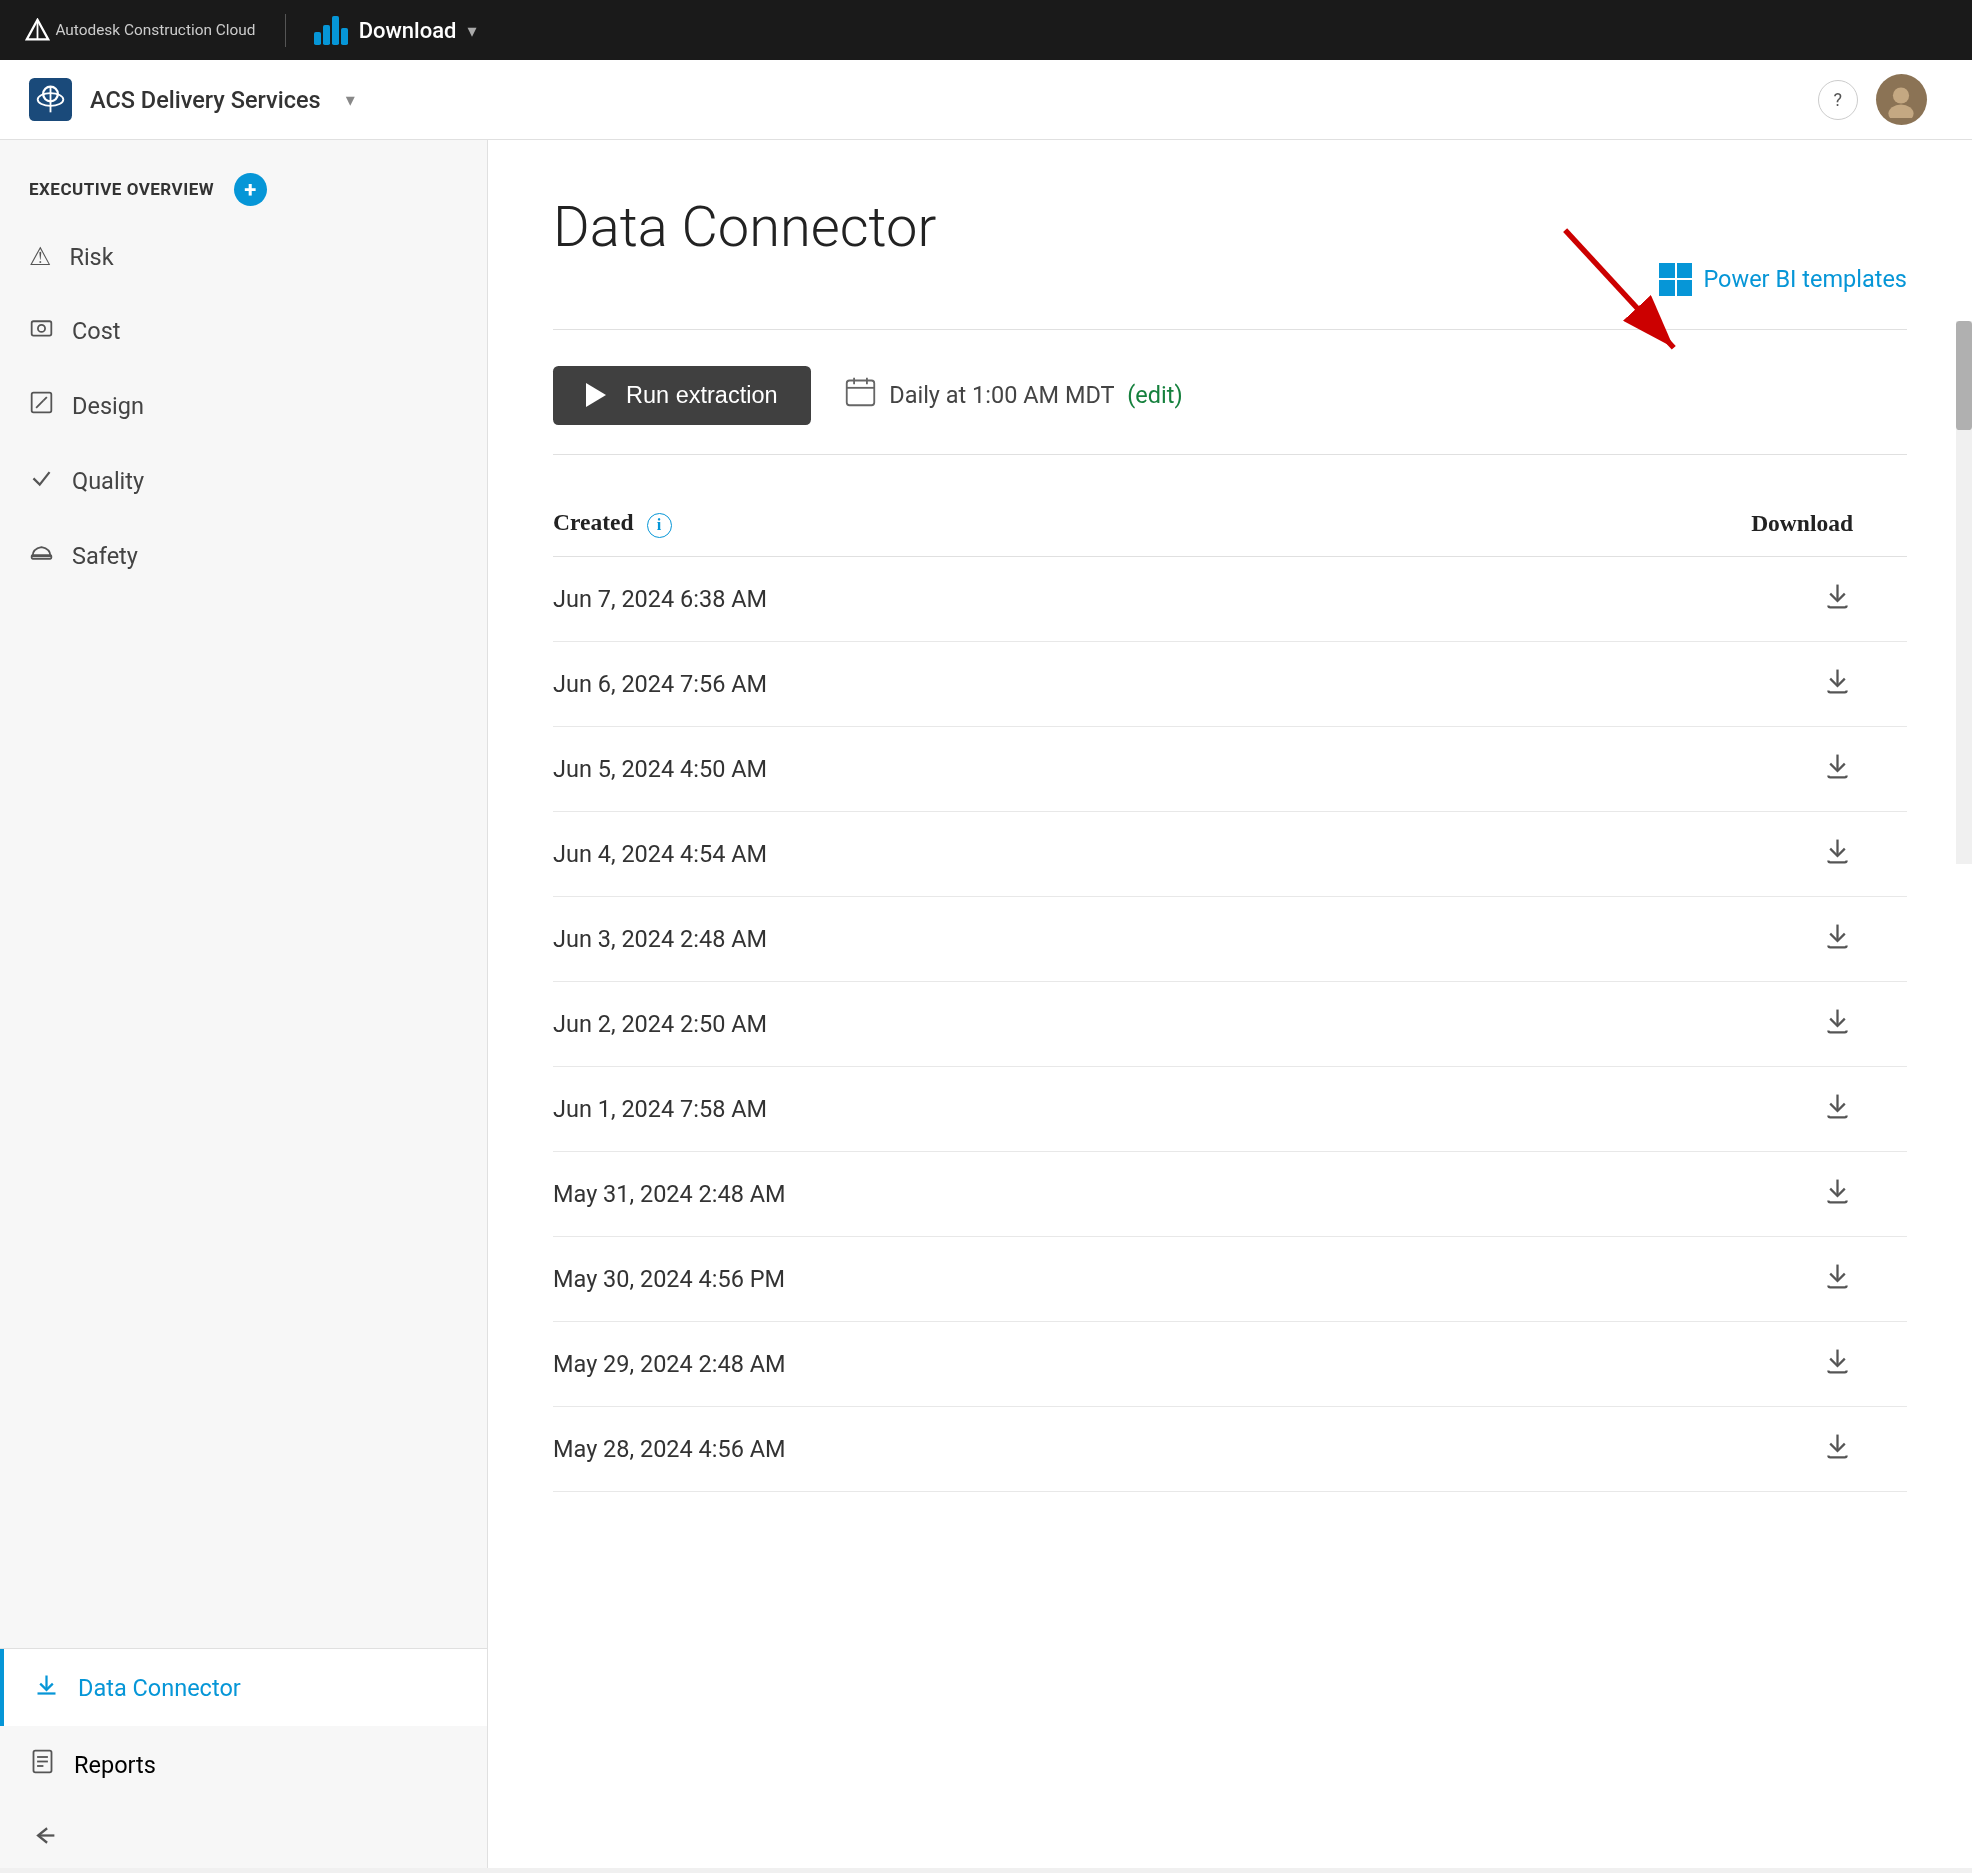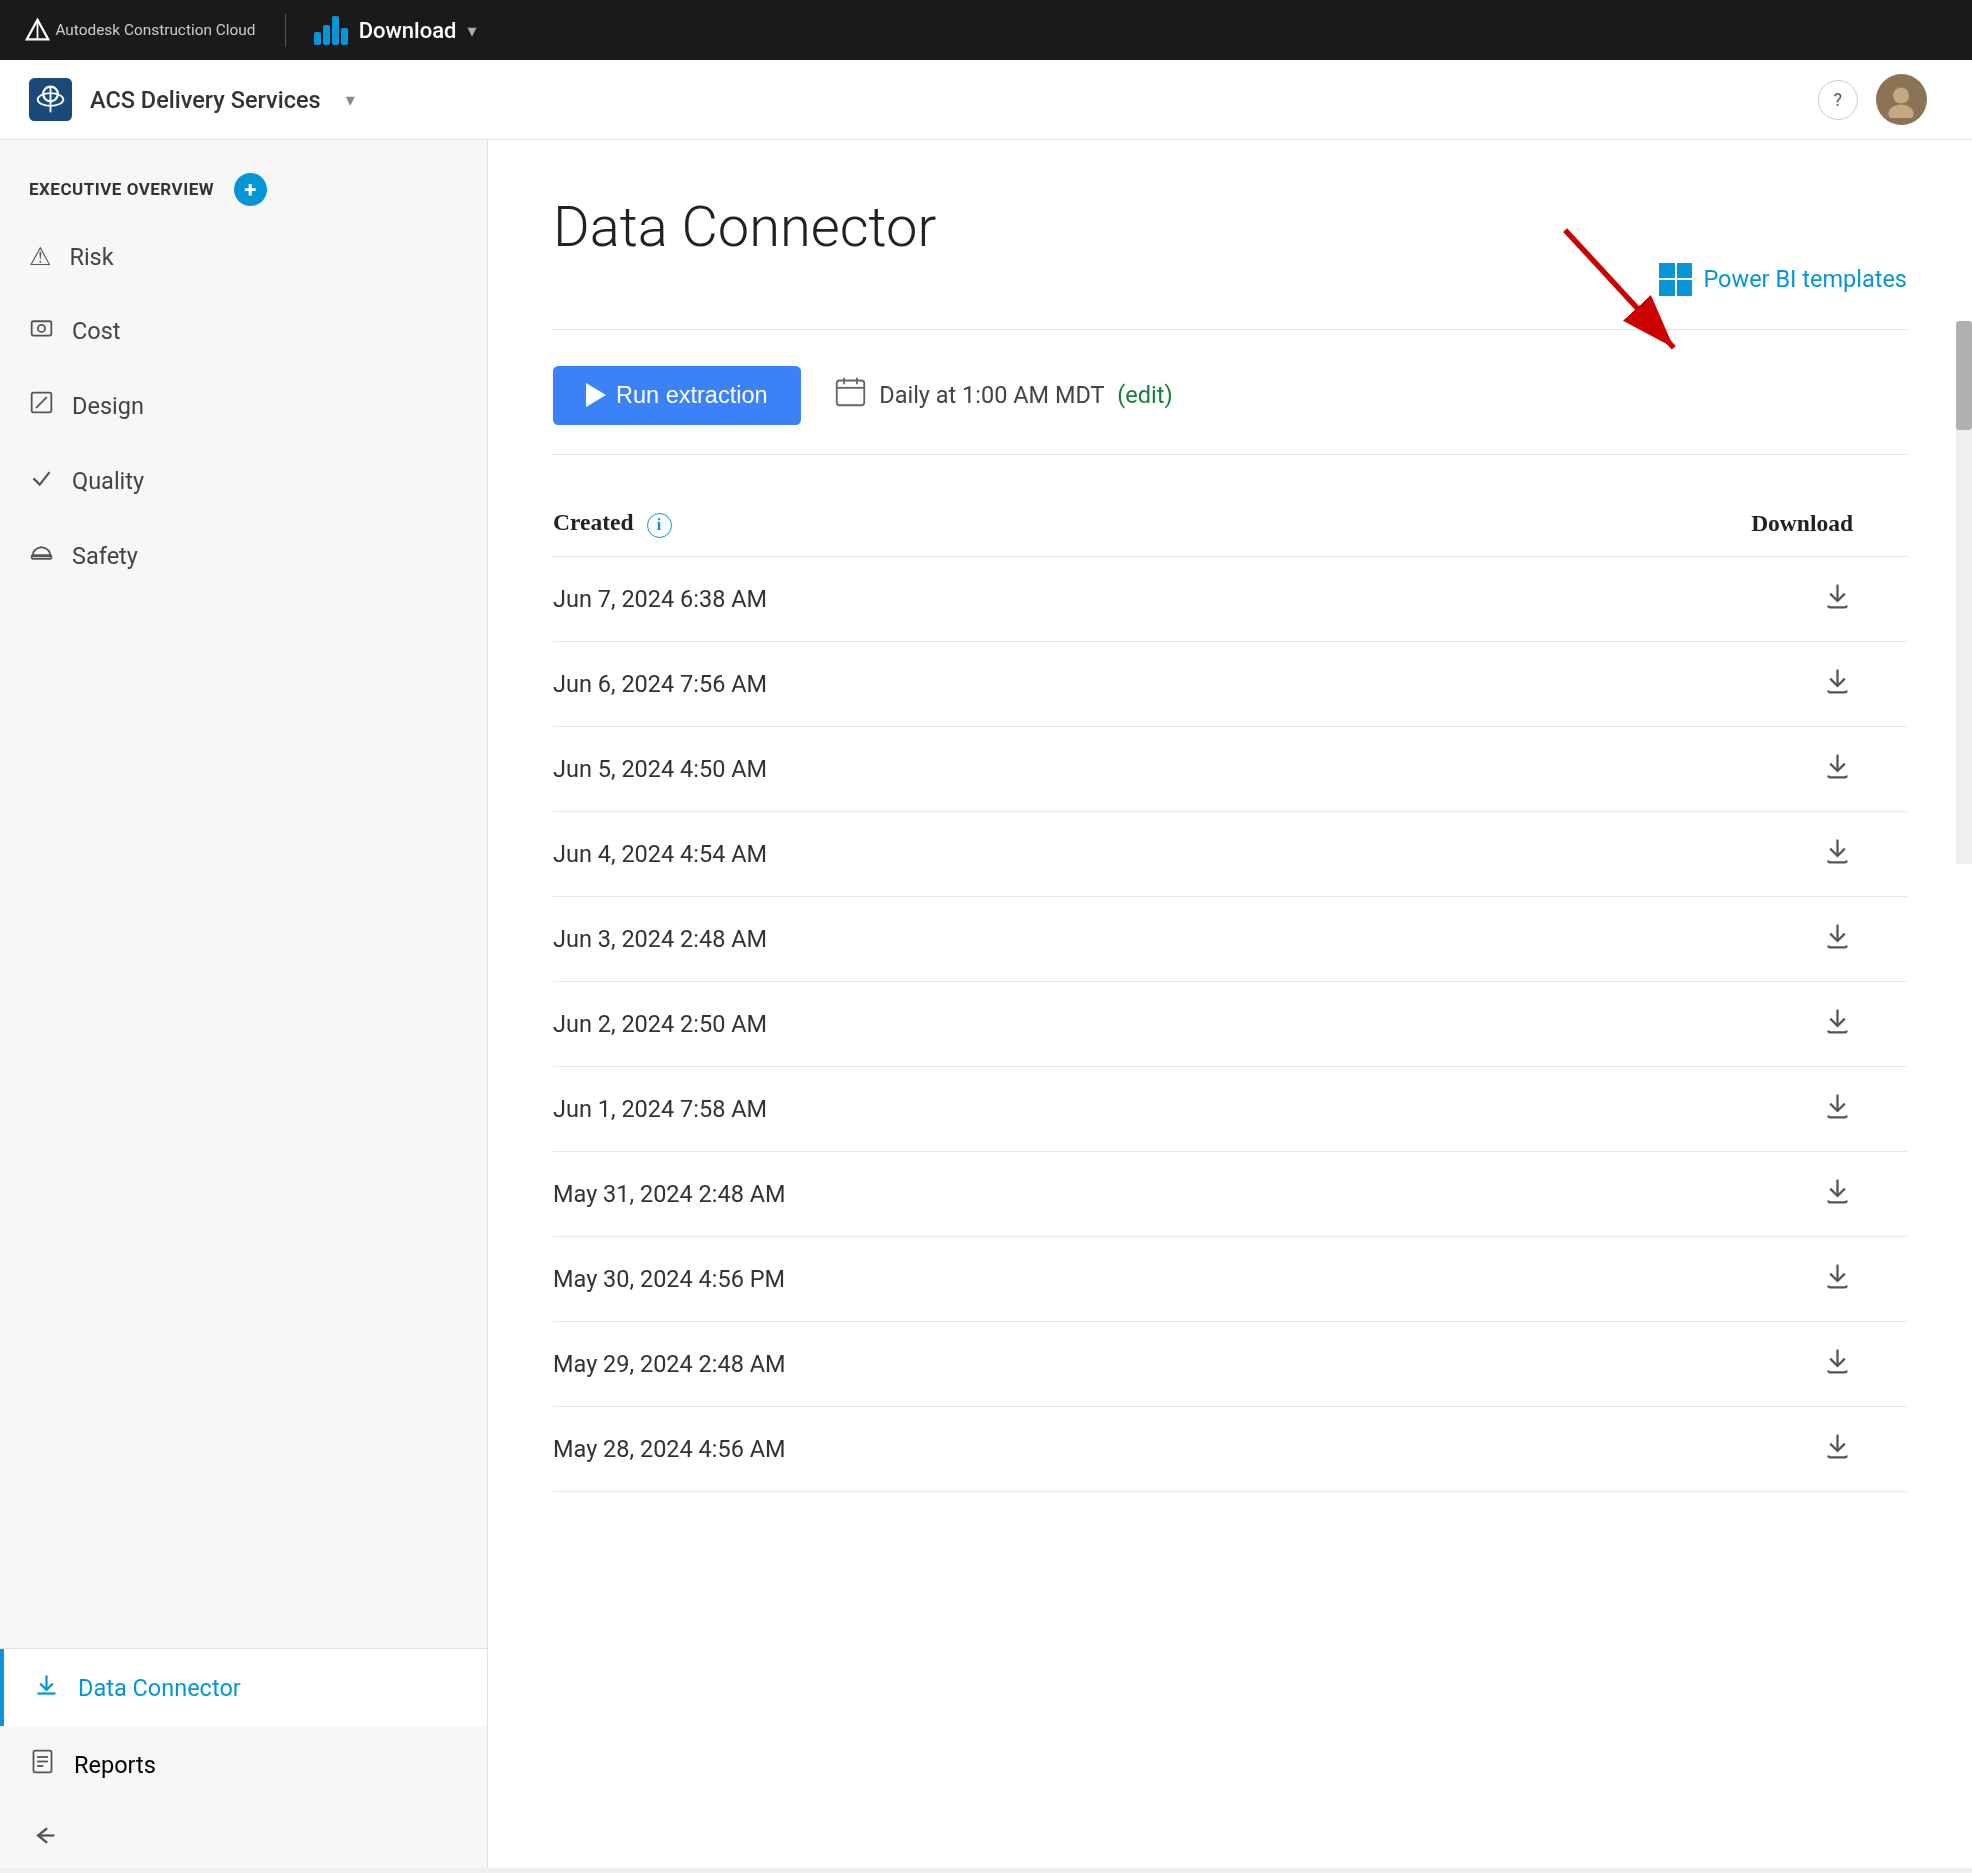--- a/index.html
+++ b/index.html
@@ -213,22 +213,22 @@
       display: flex;
       align-items: center;
       gap: 33px;
       margin-bottom: 36px;
       padding-bottom: 29px;
       border-bottom: 0.9px solid #e0e0e0;
     }
     .run-btn {
       display: flex;
       align-items: center;
-      gap: 10px;
-      background: #3b82f6;
+      gap: 20px;
+      background: #404040;
       color: white;
       border: none;
       border-radius: 5.4px;
       padding: 16.3px 33px;
       font-size: 23.5px;
       cursor: pointer;
       font-weight: 500;
     }
     .run-btn .play-icon {
       width: 0;

